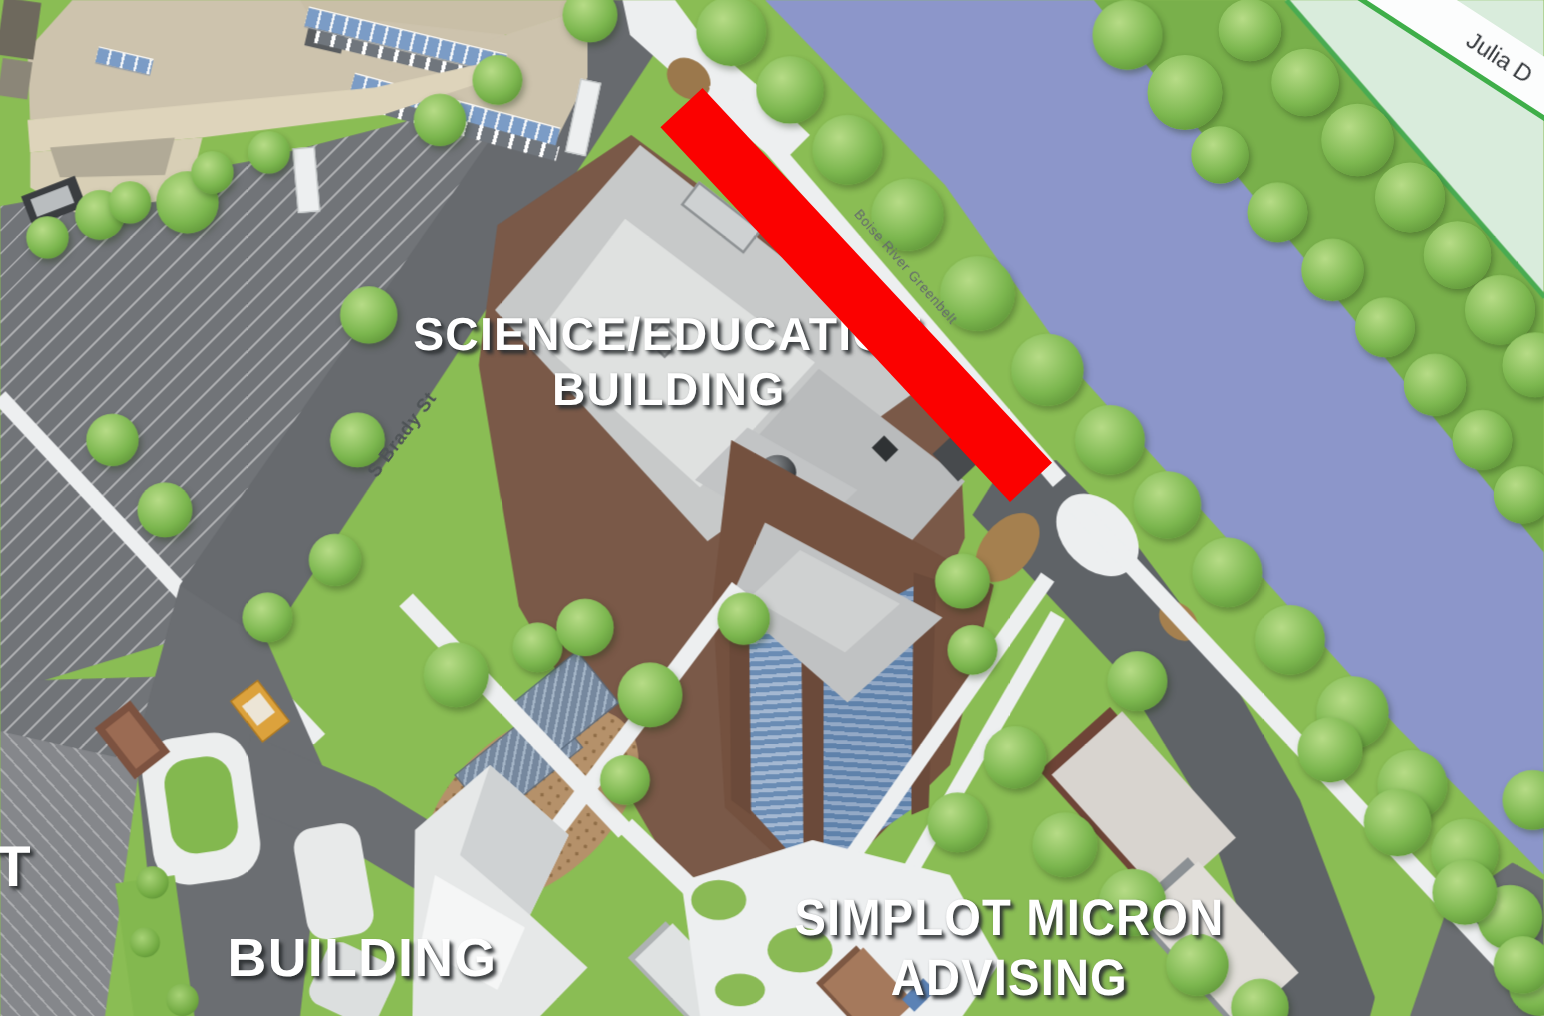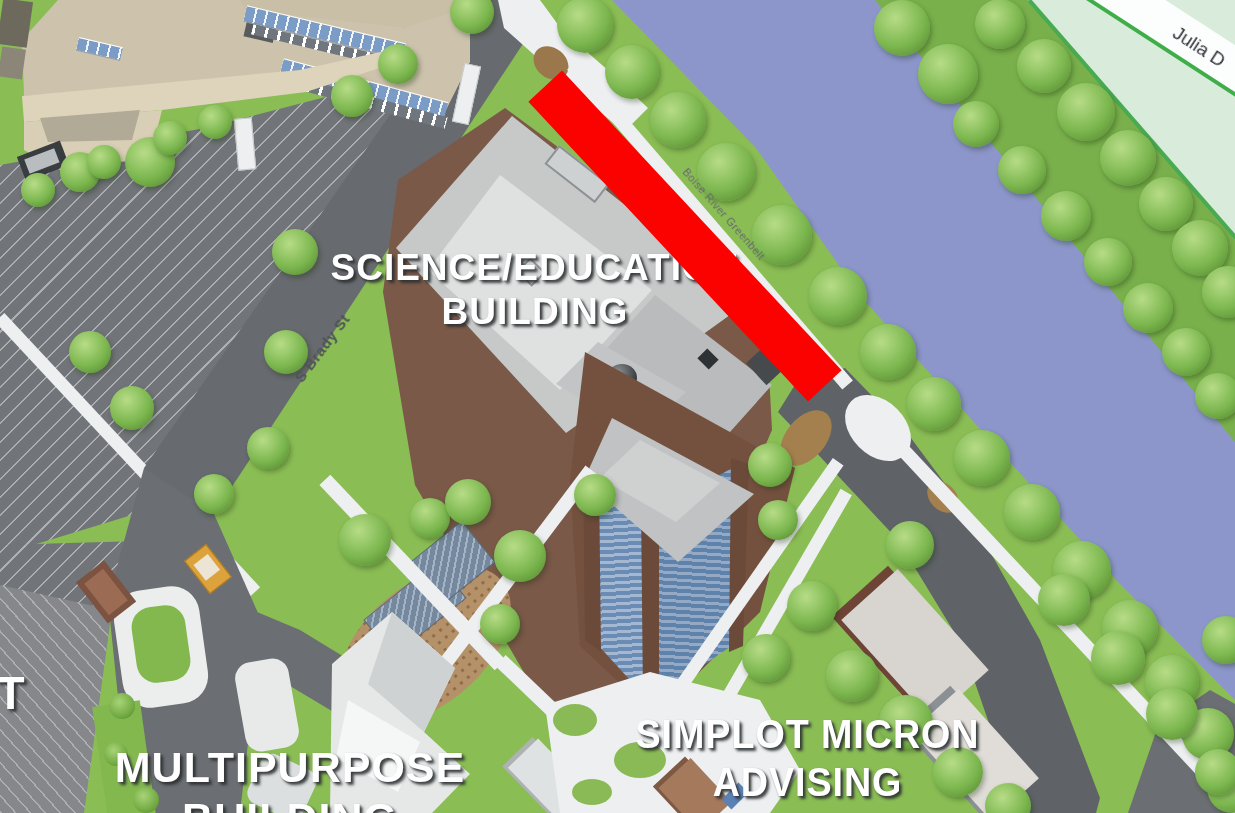--- a/index.html
+++ b/index.html
@@ -221,21 +221,20 @@
   <span class="stLabel" style="left:724px;top:214px;transform:translate(-50%,-50%) rotate(48.5deg);
                font-size:11px;color:#62686c;letter-spacing:.5px;">Boise River Greenbelt</span>
   <span class="stLabel" style="left:1199px;top:47px;transform:translate(-50%,-50%) rotate(33deg);
                font-size:19px;color:#33373b;text-shadow:0 0 3px #fff,0 0 3px #fff;">Julia D</span>
 
   <div class="bigLabel" style="left:280px;top:246px;width:510px;font-size:37px;">
     <div>SCIENCE/EDUCATION</div>
     <div>BUILDING</div>
   </div>
   <div class="bigLabel" style="left:80px;top:742px;width:420px;font-size:43px;">
-    <div>MULTIPURPOSE</div>
     <div>BUILDING</div>
   </div>
   <div class="bigLabel" style="left:540px;top:710px;width:535px;font-size:41px;transform:scaleX(.92);transform-origin:center;">
     <div>SIMPLOT MICRON ADVISING</div>
     <div>&amp; SUCCESS HUB</div>
   </div>
   <div class="bigLabel" style="left:-14px;top:666px;width:50px;font-size:46px;"><span>T</span></div>
 
   <div class="stripe" style="left: 480px; top: 213px; width: 410px; height: 46px; transform: rotate(47deg); background: rgb(251, 1, 0);"></div>
 </div>

